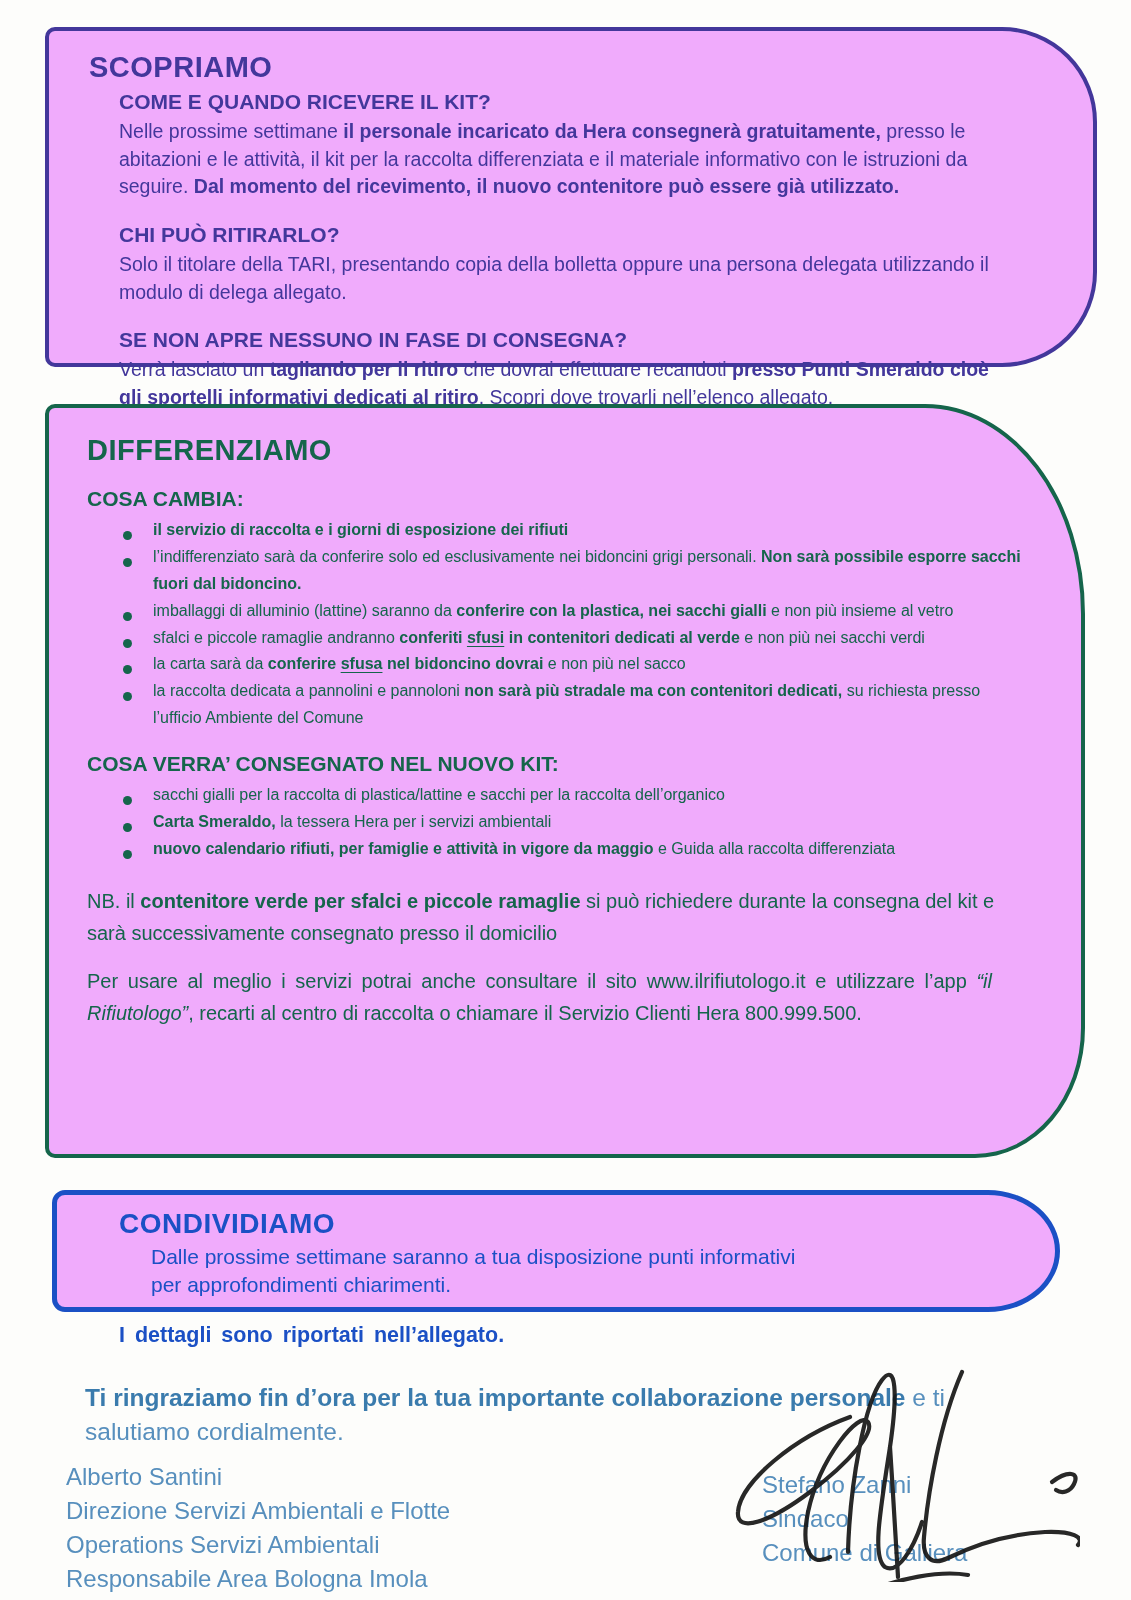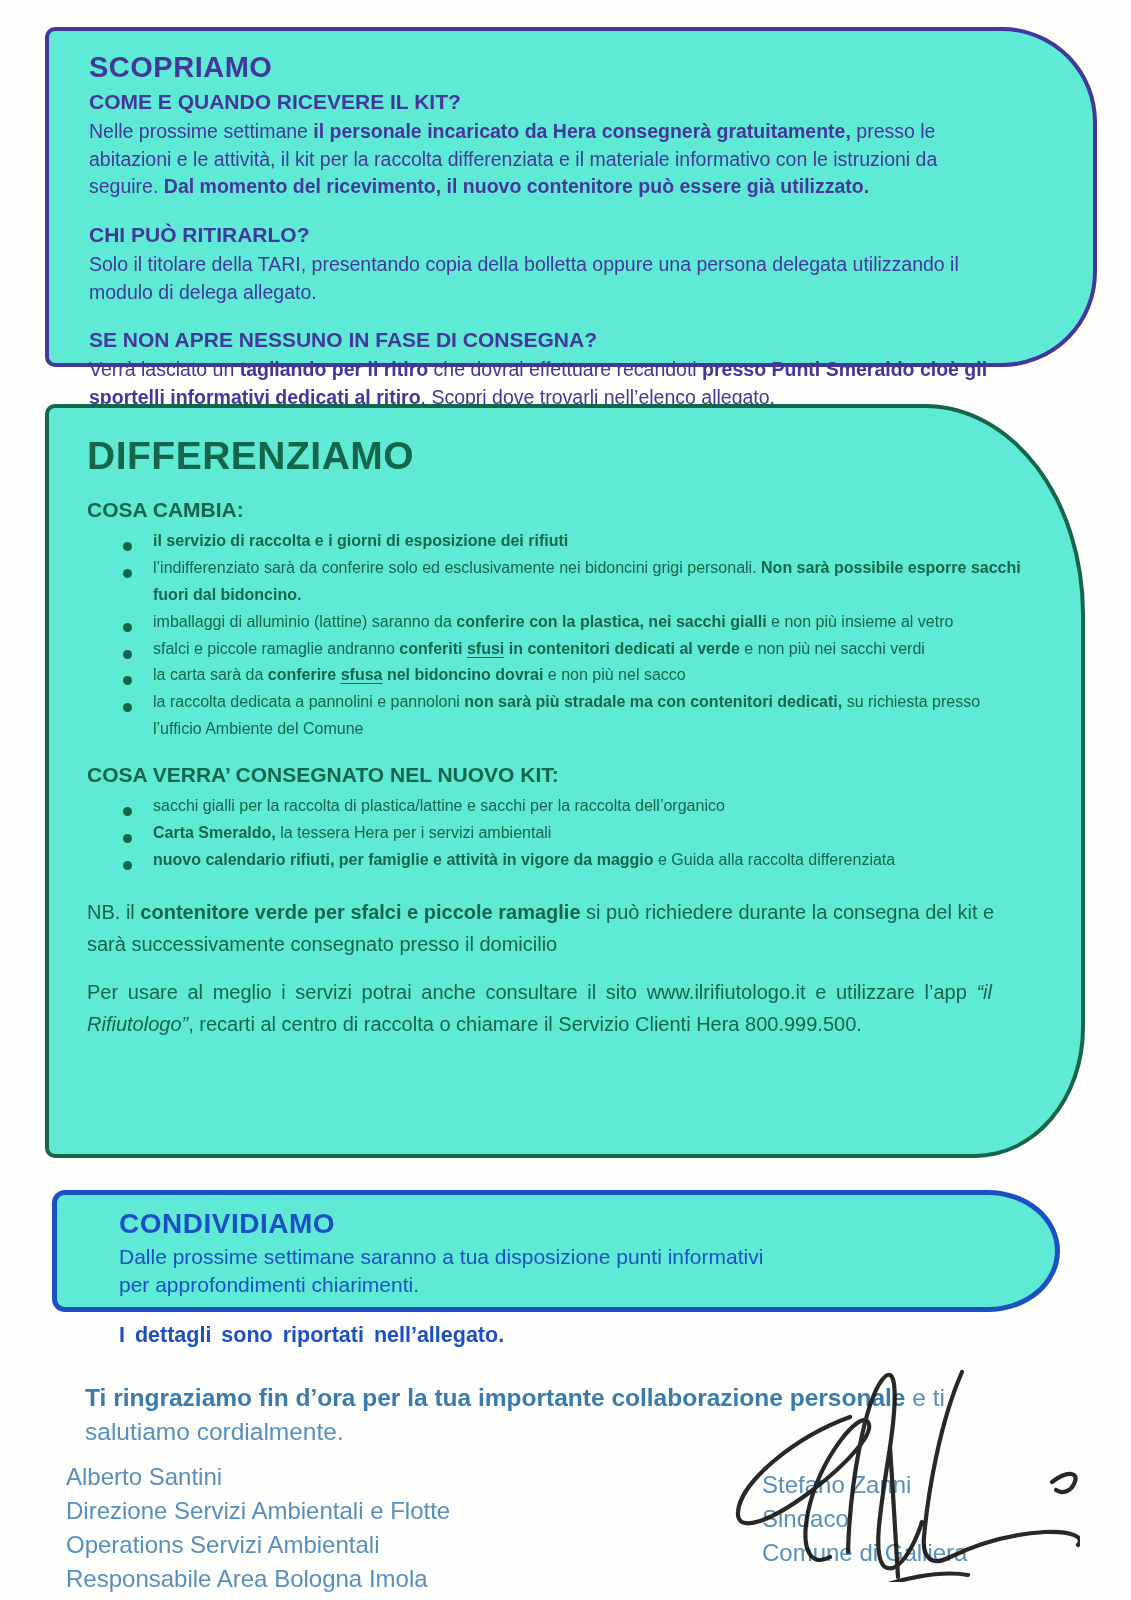--- a/index.html
+++ b/index.html
@@ -13,45 +13,45 @@
     background:var(--paper);
     font-family:"Liberation Sans", sans-serif;
     color:var(--ink);
     overflow:hidden;
   }
   .b{font-weight:bold;}
   .u{text-decoration:underline; text-underline-offset:3px;}
   .i{font-style:italic;}
   .lt{color:var(--steel_light); font-weight:normal;}
 
-  .box{position:absolute; background:#5eead4;}
+  .box{position:absolute; background:#f0abfc;}
 
   
   .box-scopriamo{
     left:45px; top:27px; width:1052px; height:340px;
     border:4px solid var(--purple);
     border-radius:10px 95px 95px 10px / 10px 95px 95px 10px;
     padding:20px 95px 10px 40px;
     color:var(--purple);
   }
   .box-scopriamo .box-title{font-size:29px; font-weight:bold; letter-spacing:.5px;}
-  .section{margin-top:4px;}
+  .section{margin-top:4px;margin-left:30px;}
   .section + .section{margin-top:22px;}
   .section-heading{font-size:21px; font-weight:bold; margin-top:6px;}
   .section-paragraph{font-size:19.5px; line-height:1.42; margin-top:4px;}
 
   
   .box-differenziamo{
     left:45px; top:404px; width:1040px; height:754px;
     border:4px solid var(--green);
     border-radius:10px 160px 110px 10px / 10px 210px 130px 10px;
     padding:26px 48px 10px 38px;
     color:var(--green);
   }
-  .box-differenziamo .box-title{font-size:39px; font-weight:bold; letter-spacing:.5px;}
+  .box-differenziamo .box-title{font-size:29px; font-weight:bold; letter-spacing:.5px;}
   .group-heading{font-size:21px; font-weight:bold; margin-top:20px;}
   ul.green-list{list-style:none; margin-top:6px;}
   ul.green-list li{
     position:relative;
     padding-left:66px; margin-right:4px;
     font-size:16px; line-height:1.68;
   }
   ul.green-list li::before{
     content:""; position:absolute; left:36px; top:14px;
     width:9px; height:9px; border-radius:50%; background:var(--green);
@@ -64,21 +64,21 @@
 
   
   .box-condividiamo{
     left:52px; top:1190px; width:1008px; height:122px;
     border:5px solid var(--blue);
     border-radius:14px 78px 78px 14px / 14px 66px 66px 14px;
     padding:13px 70px 0 62px;
     color:var(--blue);
   }
   .box-condividiamo .box-title{font-size:28px; font-weight:bold; letter-spacing:.5px;}
-  .condividiamo-body{font-size:21px; line-height:1.33; margin-top:3px; max-width:660px;}
+  .condividiamo-body{font-size:21px; line-height:1.33; margin-top:3px; max-width:660px;margin-left:32px;}
   .condividiamo-bold{font-size:21.5px; font-weight:bold; margin-top:24px; word-spacing:4px;}
 
   
   .closing{
     position:absolute; left:85px; top:1381px; width:965px;
     font-size:24.5px; line-height:1.38; color:var(--steel); font-weight:bold;
   }
   .sig-block{position:absolute; font-size:24px; line-height:1.42; color:var(--steel_light);}
   .sig-left{left:66px; top:1460px;}
   .sig-right{left:762px; top:1468px;}

